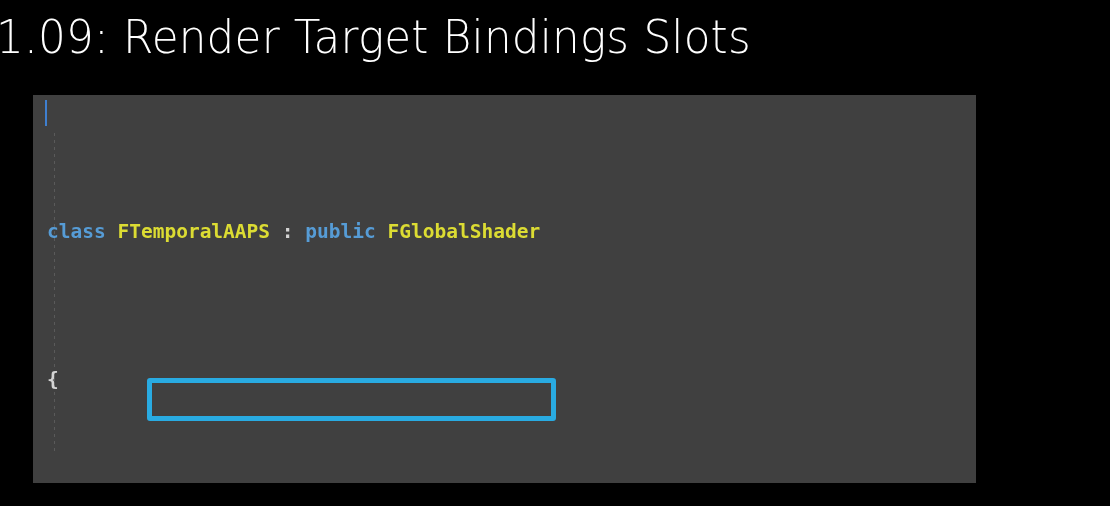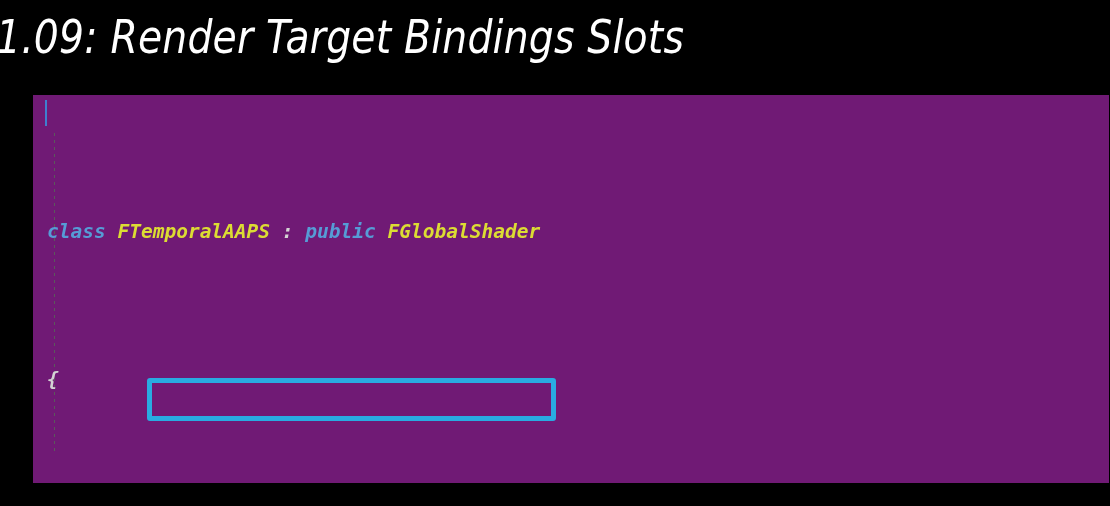--- a/index.html
+++ b/index.html
@@ -12,21 +12,20 @@
     height: 506px;
     overflow: hidden;
     font-family: "Liberation Sans", sans-serif;
   }
 
   #slide {
     position: relative;
     width: 1110px;
     height: 506px;
     background: #000000;
-    font-style: italic;
   }
 
   
   #slide-title {
     position: absolute;
     left: -4px;
     top: -2px;
     width: 1120px;
     height: 80px;
     line-height: 78px;
@@ -39,23 +38,23 @@
     font-stretch: condensed;
     transform: scaleX(0.93);
     transform-origin: left center;
   }
 
   
   #code-block {
     position: absolute;
     left: 33px;
     top: 95px;
-    width: 1076px;
+    width: 943px;
     height: 388px;
-    background: #701a75;
+    background: #404040;
     overflow: hidden;
   }
 
   
   #indent-guide {
     position: absolute;
     left: 21px;
     top: 38px;
     width: 1px;
     height: 322px;

